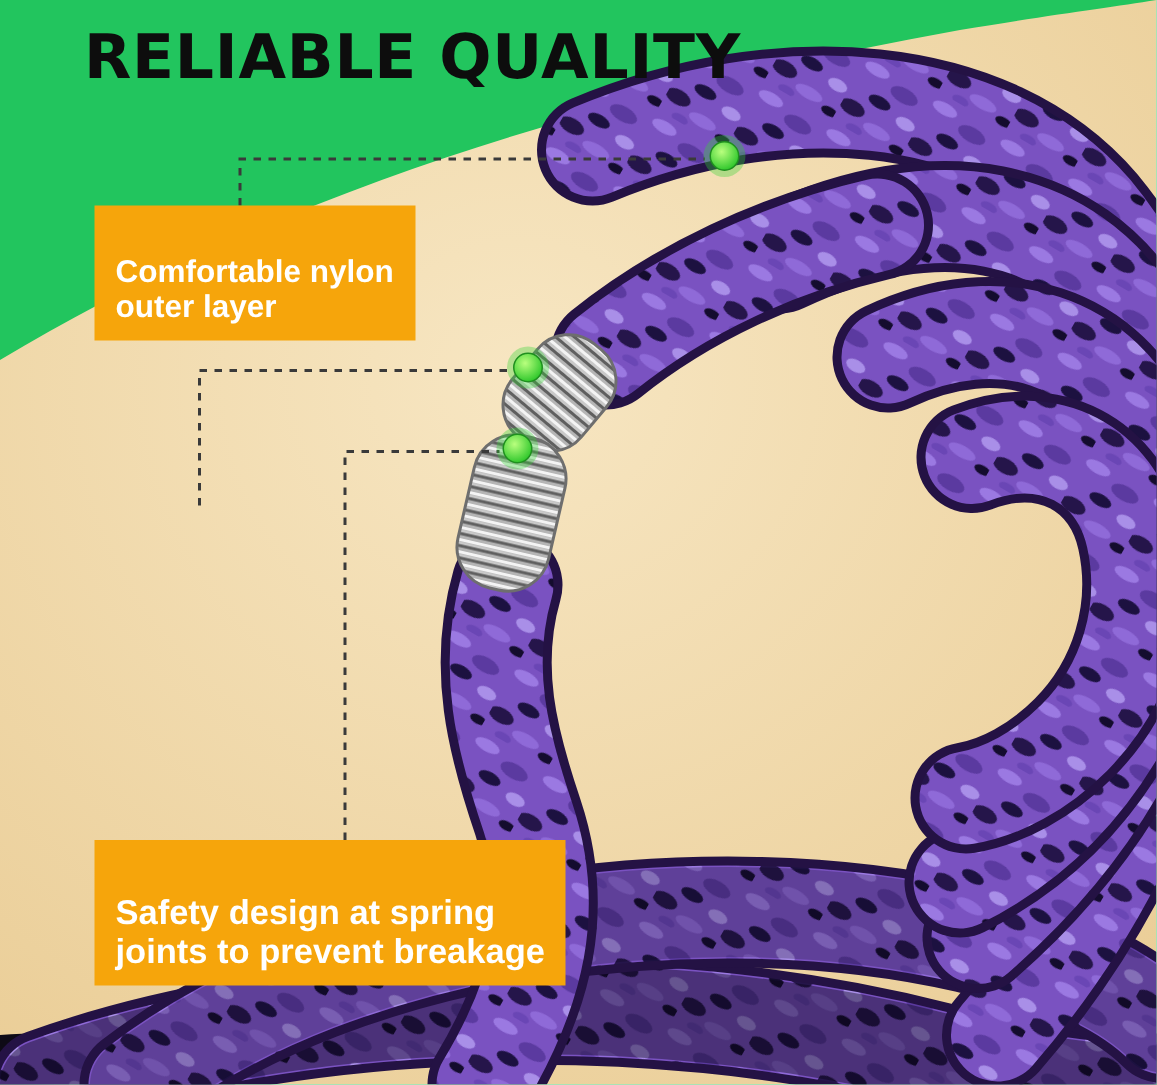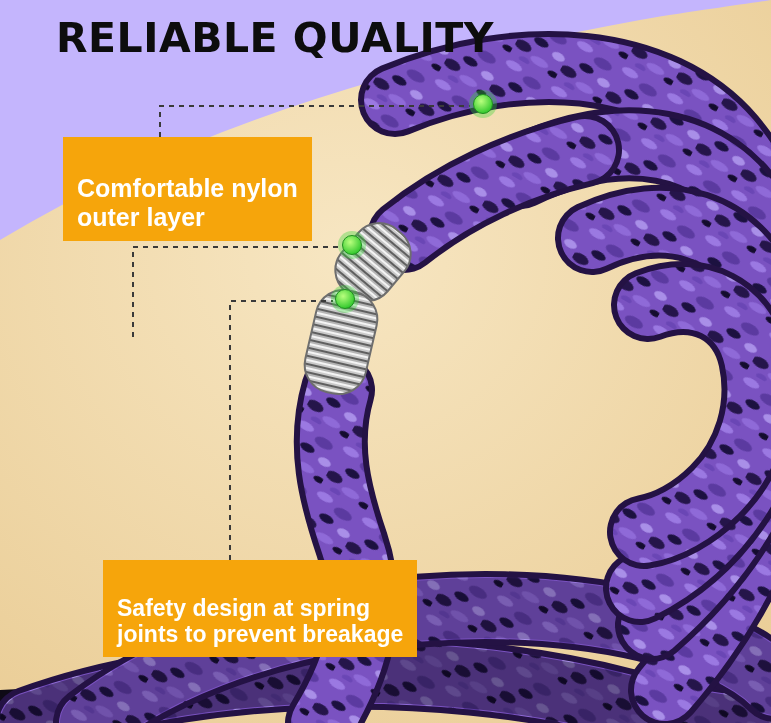--- a/index.html
+++ b/index.html
@@ -1,36 +1,36 @@
 <!DOCTYPE html>
 <html style="--title-text: #0d0d0d; --label-background: #F6A50B; --label-text: #FFFFFF; --leader-line: #3a3a3a; --marker-green: #35D435; --hose-purple: #7A52C1; --background-tan: #F0D8A6; --spring-silver: #C9C9C9;"><head>
 <meta charset="utf-8">
 <style>
   html,body{margin:0;padding:0;background:#ffffff;}
   .stage{
-    position:relative;width:771px;height:723px;overflow:hidden;background:#c4b5fd;
+    position:relative;width:771px;height:723px;overflow:hidden;background:#22c55e;
     font-family:"Liberation Sans","DejaVu Sans",sans-serif;
   }
   .stage svg.scene{position:absolute;left:0;top:0;width:771px;height:723px;display:block;}
   .headline{
     position:absolute;left:56px;top:14px;margin:0;
     font-family:"DejaVu Sans","Liberation Sans",sans-serif;
     font-weight:700;font-size:41px;letter-spacing:0.5px;
     color:var(--title-text,#0d0d0d);
   }
   .callout{
     position:absolute;display:inline-block;
     background:var(--label-background,#F6A50B);
     color:var(--label-text,#ffffff);
     font-weight:700;line-height:1.13;padding:9px 14px 10px 14px;
     white-space:pre-line;
   }
-  .c1{left:63px;top:137px;font-size:25px;}
+  .c1{left:63px;top:137px;font-size:21px;}
   .c2{left:63px;top:337px;font-size:25px;}
-  .c3{left:63px;top:560px;font-size:23px;margin-left:40px;}
+  .c3{left:63px;top:560px;font-size:23px;}
 
   
   .hose-under{fill:none;stroke:#241244;stroke-width:74;stroke-linecap:round;}
   .hose-top{fill:none;stroke:url(#hosePat);stroke-width:62;stroke-linecap:round;}
   .hose-shade{fill:none;stroke:rgba(10,5,22,0.42);stroke-width:60;stroke-linecap:round;}
   .leader{fill:none;stroke:var(--leader-line,#3a3a3a);stroke-width:2;stroke-dasharray:5 5;}
 </style>
 </head>
 <body>
 

